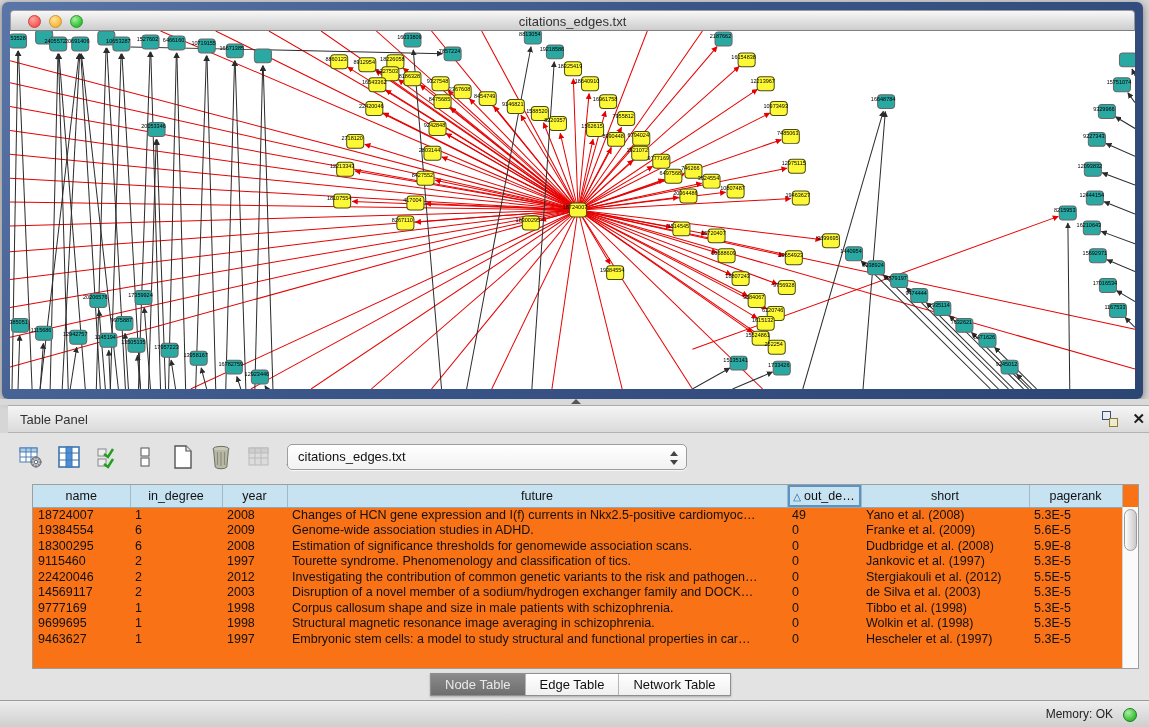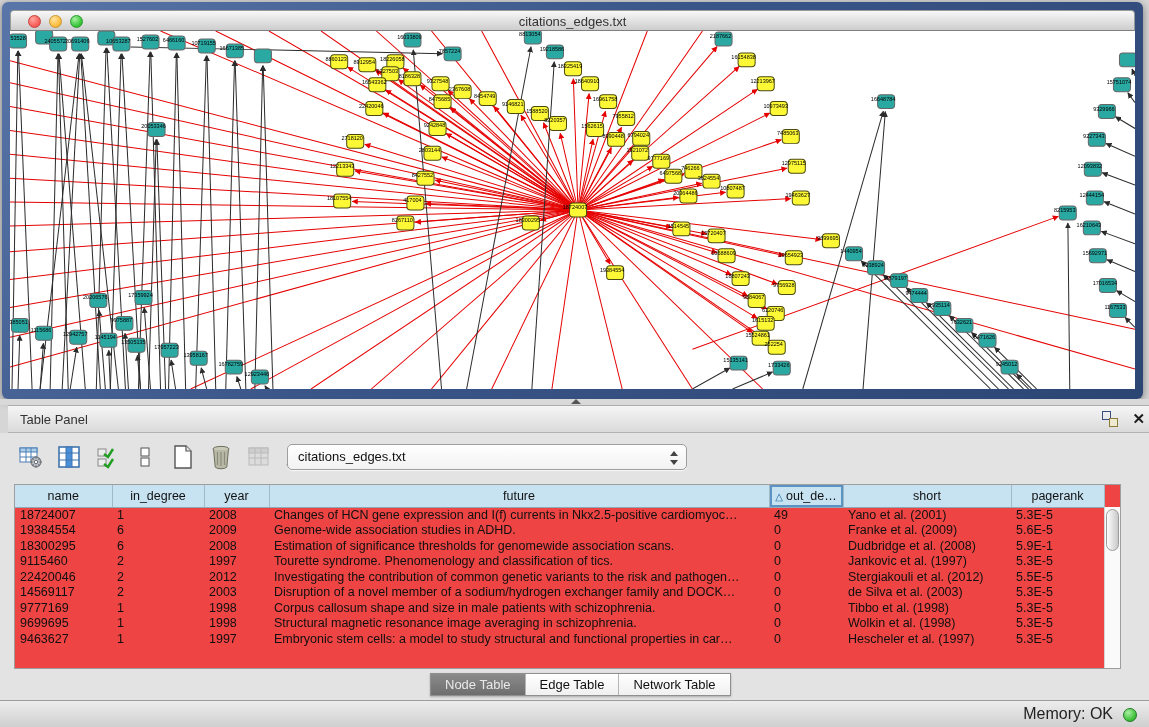--- a/index.html
+++ b/index.html
@@ -61,22 +61,22 @@
     font-size:13px; line-height:24px; padding-left:10px; color:#111;
     box-shadow:0 1px 1px rgba(255,255,255,.8);
   }
   .combo .spin { position:absolute; right:6px; top:3px; width:12px; height:20px; }
   .combo .spin .up, .combo .spin .dn { position:absolute; left:2px; width:0; height:0;
      border-left:4px solid transparent; border-right:4px solid transparent; }
   .combo .spin .up { top:3px; border-bottom:5px solid #444; }
   .combo .spin .dn { bottom:3px; border-top:5px solid #444; }
   
   .table-frame {
-    position:absolute; left:14px; top:51px; width:1107px; height:185px;
-    background:#ef4444; border:1px solid #9e9e9e;
+    position:absolute; left:32px; top:51px; width:1107px; height:185px;
+    background:#f97316; border:1px solid #9e9e9e;
   }
   table.grid { border-collapse:collapse; table-layout:fixed; width:1089px; font-size:12.5px; }
   table.grid col.c0{width:97px} table.grid col.c1{width:92px} table.grid col.c2{width:65px}
   table.grid col.c3{width:500px} table.grid col.c4{width:74px} table.grid col.c5{width:168px}
   table.grid col.c6{width:93px}
   table.grid th {
     height:22px; background:#c7e3f1; font-weight:normal; font-size:12.5px; color:#111;
     border-right:1px solid #9fb9c6; border-bottom:1px solid #8fa9b6; text-align:center;
     overflow:hidden; white-space:nowrap;
   }
@@ -98,21 +98,21 @@
   .tabs { position:absolute; left:430px; top:240px; height:23px; display:flex;
     border:1px solid #8f8f8f; border-radius:0; overflow:hidden; background:#fdfdfd;
     box-shadow:0 1px 2px rgba(0,0,0,.25); }
   .tab { height:100%; line-height:21px; padding:0 14px; font-size:13px; color:#111;
     border-right:1px solid #b5b5b5; background:linear-gradient(#ffffff,#f0f0f0); }
   .tab:last-child { border-right:none;text-align:center; }
   .tab.selected { background:linear-gradient(#8b8b8b,#6e6e6e); color:#e9e9e9; }
   
   .statusbar { position:absolute; left:0; top:700px; width:100%; height:27px;
     background:linear-gradient(#ededed,#cfcfcf); border-top:1px solid #9c9c9c; }
-  .mem { position:absolute; right:36px; top:0; line-height:26px; font-size:16px; color:#222; }
+  .mem { position:absolute; right:36px; top:0; line-height:26px; font-size:12px; color:#222; }
   .mem-dot { position:absolute; right:12px; top:7px; width:14px; height:14px; border-radius:50%;
     background:radial-gradient(circle at 35% 30%,#a9f0a2,#3fc23a 65%,#2a9a2c); border:1px solid #217a24; }
 </style>
 </head>
 <body>
 
 <div class="screen">
 
   <div class="net-window">
     <div class="titlebar">
@@ -620,40 +620,40 @@
               <th>pagerank</th>
             </tr>
           </thead>
         <tbody id="tbody">
             <tr>
               <td>18724007</td>
               <td>1</td>
               <td>2008</td>
               <td>Changes of HCN gene expression and I(f) currents in Nkx2.5-positive cardiomyoc…</td>
               <td>49</td>
-              <td>Yano et al. (2001)</td>
+              <td>Yano et al. (2008)</td>
               <td>5.3E-5</td>
             </tr>
             <tr>
               <td>19384554</td>
               <td>6</td>
               <td>2009</td>
               <td>Genome-wide association studies in ADHD.</td>
               <td>0</td>
               <td>Franke et al. (2009)</td>
               <td>5.6E-5</td>
             </tr>
             <tr>
               <td>18300295</td>
               <td>6</td>
               <td>2008</td>
               <td>Estimation of significance thresholds for genomewide association scans.</td>
               <td>0</td>
               <td>Dudbridge et al. (2008)</td>
-              <td>5.9E-1</td>
+              <td>5.9E-8</td>
             </tr>
             <tr>
               <td>9115460</td>
               <td>2</td>
               <td>1997</td>
               <td>Tourette syndrome. Phenomenology and classification of tics.</td>
               <td>0</td>
               <td>Jankovic et al. (1997)</td>
               <td>5.3E-5</td>
             </tr>

